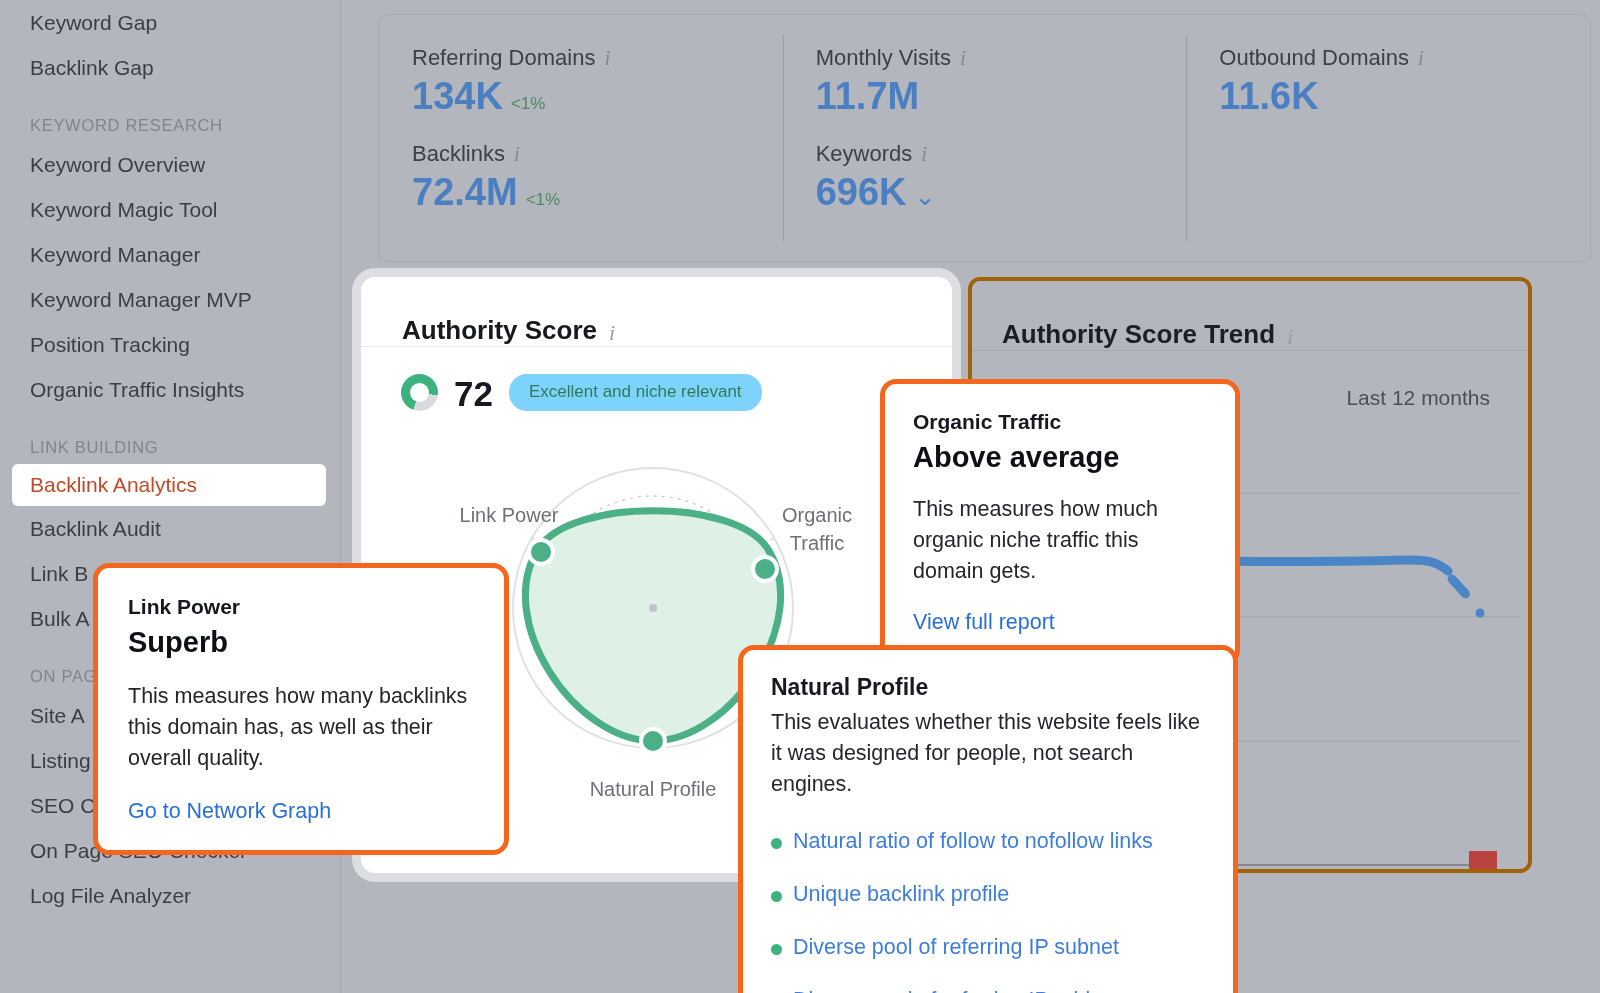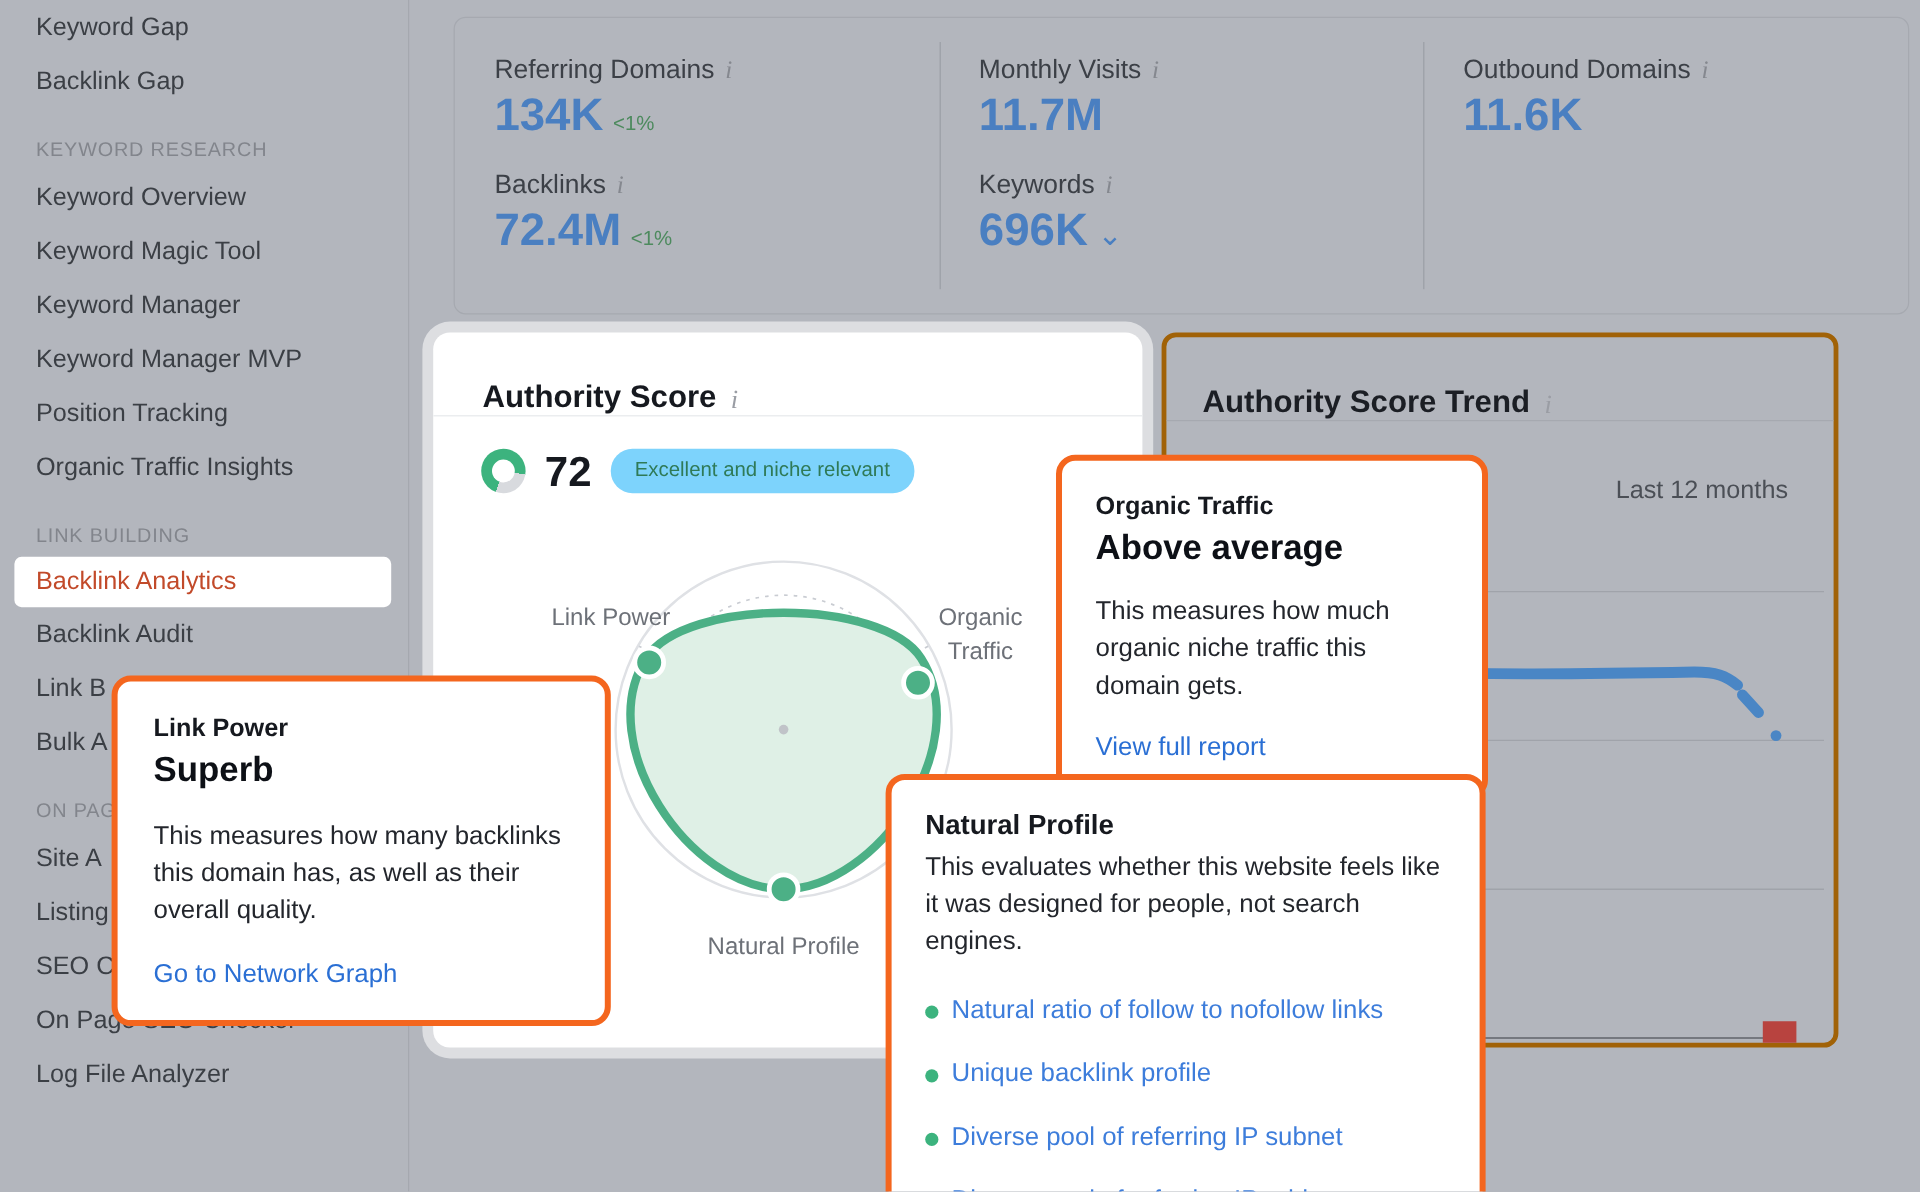--- a/index.html
+++ b/index.html
@@ -122,21 +122,21 @@
     width: 564px; height: 596px;
     background: #b3b6bd;
     border: 4px solid #a16207; border-radius: 12px;
     overflow: hidden;
   }
   #trend-card .card-head {
     border-bottom: 1px solid #a6a9b0;
     color: #1b1e24; padding-left: 30px;
   }
   .trend-period {
-    position: absolute; right: 38px; top: 116px;
+    position: absolute; right: 38px; top: 105px;
     font-size: 21px; color: #4b4f56;
   }
   #trend-plot { position: absolute; left: 0; top: 150px; width: 564px; height: 446px; }
   .ylabel { position: absolute; font-size: 20px; color: #4b4f56; }
 
   
   .callout {
     position: absolute; background: #fff;
     border: 5px solid #f4661e; border-radius: 16px;
     z-index: 40;

